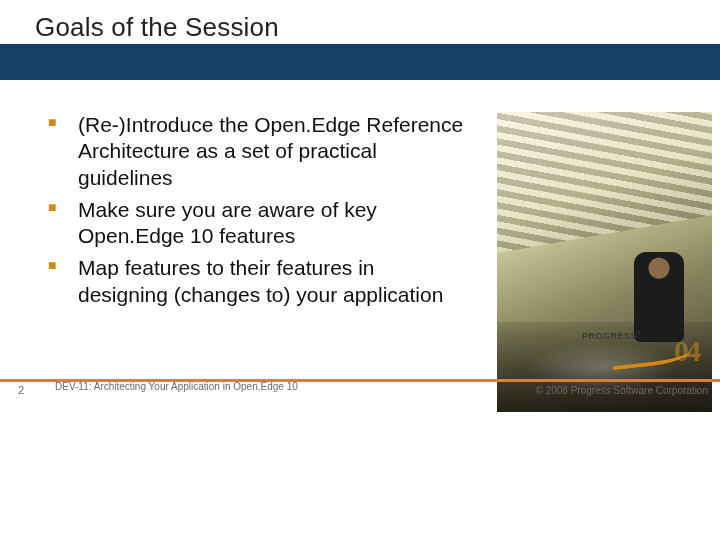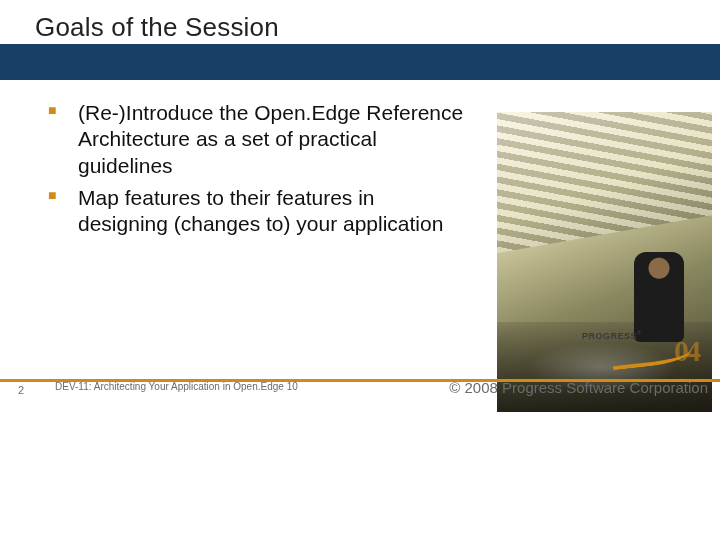--- a/index.html
+++ b/index.html
@@ -1,54 +1,55 @@
 <!DOCTYPE html>
 <html><head>
 <meta charset="utf-8">
 <style>
   * { margin: 0; padding: 0; box-sizing: border-box; }
   html, body { width: 720px; height: 540px; font-family: Arial, Helvetica, sans-serif; background: #fff; overflow: hidden; }
   .slide { position: relative; width: 720px; height: 404px; }
   .title-wrap { position: relative; height: 80px; }
   .title { font-size: 26px; font-weight: 400; color: #222; padding: 12px 0 0 35px; letter-spacing: 0.2px; }
   .title-bar { position: absolute; left: 0; right: 0; top: 44px; height: 36px; background: #183f66; }
-  .body { position: relative; padding: 20px 20px 0 70px; }
+  .body { position: relative; padding: 32px 20px 0 70px; }
   .bullets { width: 395px; }
   .bullet { position: relative; font-size: 21px; line-height: 1.25; color: #111; margin-bottom: 6px; padding-left: 8px; }
   .bullet::before { content: "■"; position: absolute; left: -22px; top: 2px; color: #d28a17; font-size: 14px; }
   .side-img { position: absolute; right: 8px; top: 112px; width: 215px; height: 300px; background: linear-gradient(160deg, #f6f0d8 0%, #dcd6aa 30%, #8a8860 60%, #3e3b28 100%); overflow: hidden; }
   .side-img .ceiling { position: absolute; top: -40px; left: -40px; width: 320px; height: 160px; background: repeating-linear-gradient(200deg, rgba(255,255,255,0.32) 0 6px, rgba(0,0,0,0.18) 6px 12px); transform: skewY(-10deg); }
   .side-img .floor { position: absolute; bottom: 0; left: 0; right: 0; height: 90px; background: linear-gradient(180deg, rgba(60,55,40,0.2), rgba(20,18,12,0.8)); }
   .side-img .reflect { position: absolute; bottom: 20px; left: 30px; width: 150px; height: 50px; background: radial-gradient(ellipse at center, rgba(255,255,255,0.25), rgba(255,255,255,0) 70%); }
   .side-img .person { position: absolute; right: 28px; bottom: 70px; width: 50px; height: 90px; background: radial-gradient(circle at 50% 18%, #8b6a4a 0 10px, transparent 11px), linear-gradient(#1c1c1c,#1c1c1c); border-radius: 12px 12px 6px 6px; }
   .footer { position: absolute; left: 0; right: 0; bottom: 0; height: 55px; }
   .foot-bar { position: absolute; left: 0; right: 0; bottom: 22px; height: 3px; background: #d28a17; }
   .page-num { position: absolute; left: 18px; bottom: 8px; font-size: 11px; color: #6b6b6b; }
   .foot-title { position: absolute; left: 55px; bottom: 12px; font-size: 10px; color: #6b6b6b; text-align: center; }
-  .copyright { position: absolute; right: 12px; bottom: 8px; font-size: 15px; color: #6b6b6b; }
+  .copyright { position: absolute; right: 12px; bottom: 8px; font-size: 10px; color: #6b6b6b; }
   .logo { position: absolute; right: 20px; bottom: 30px; width: 180px; height: 42px; }
   .logo .progress { position: absolute; right: 58px; top: -2px; font-size: 9px; font-weight: 700; letter-spacing: 0.5px; color: #3a3a3a; }
   .logo .progress sup { font-size: 6px; }
   .logo .exchange { position: absolute; right: 22px; top: 6px; font-family: Georgia, 'Times New Roman', serif; font-style: italic; font-weight: 700; font-size: 22px; color: #2b2b2b; }
   .logo .swoosh { position: absolute; right: 8px; top: 14px; width: 80px; height: 20px; border-bottom: 4px solid #d28a17; border-radius: 0 0 60% 0; transform: rotate(-6deg); }
   .logo .o8 { position: absolute; right: 2px; top: 2px; font-family: Georgia, serif; font-weight: 700; font-size: 30px; color: rgba(210,138,23,0.55); letter-spacing: -3px; }
 </style>
 </head>
 <body>
 
 <div class="slide">
 
   <div class="title-wrap">
     <div class="title">Goals of the Session</div>
     <div class="title-bar"></div>
   </div>
 
   <div class="body">
     <div class="bullets">
       <div class="bullet">(Re-)Introduce the Open.Edge Reference Architecture as a set of practical guidelines</div>
+      <div class="bullet">Make sure you are aware of key Open.Edge 10 features</div>
       <div class="bullet">Map features to their features in designing (changes to) your application</div>
     </div>
   </div>
 
   <div class="side-img">
     <div class="ceiling"></div>
     <div class="floor"></div>
     <div class="reflect"></div>
     <div class="person"></div>
   </div>

